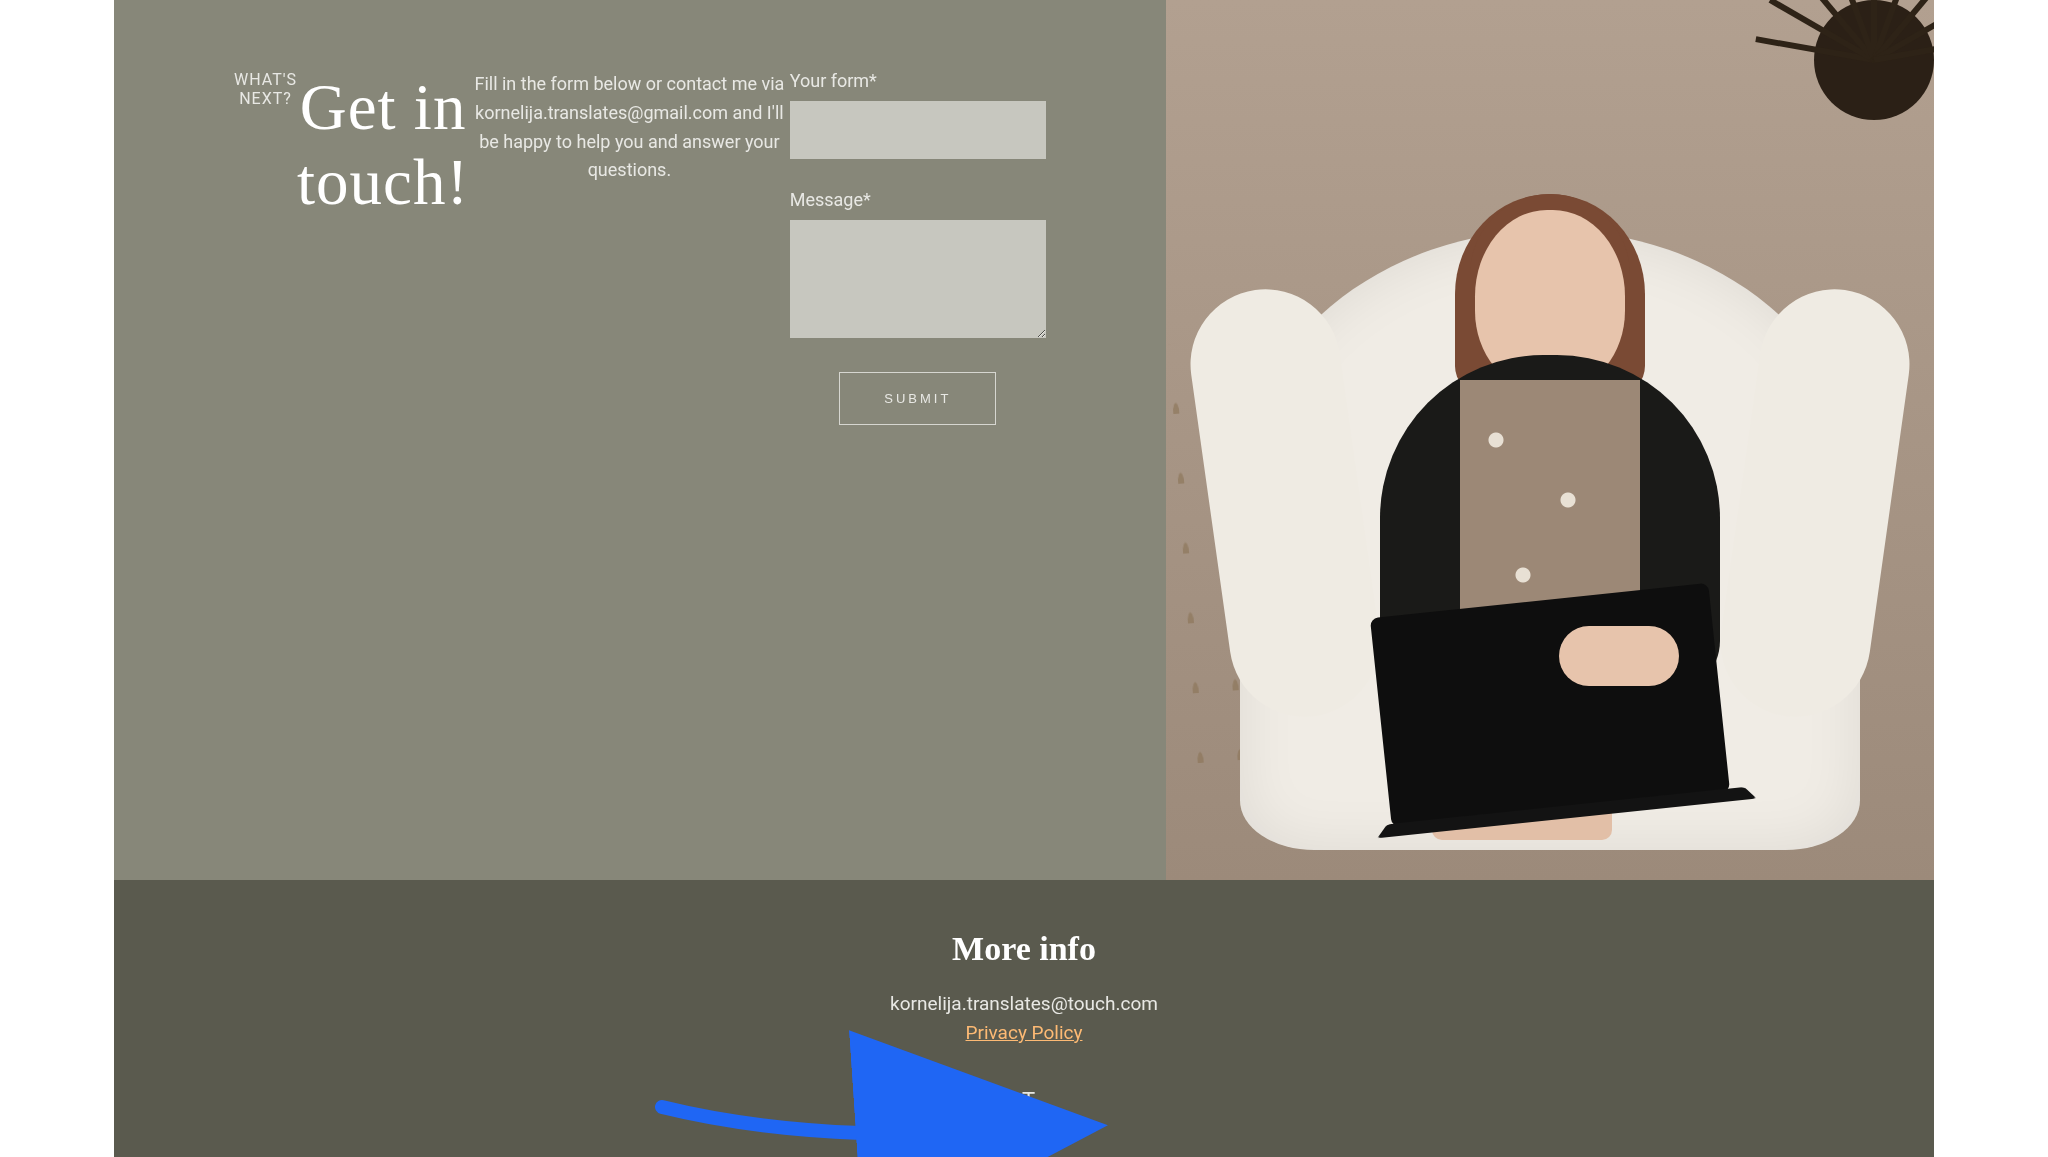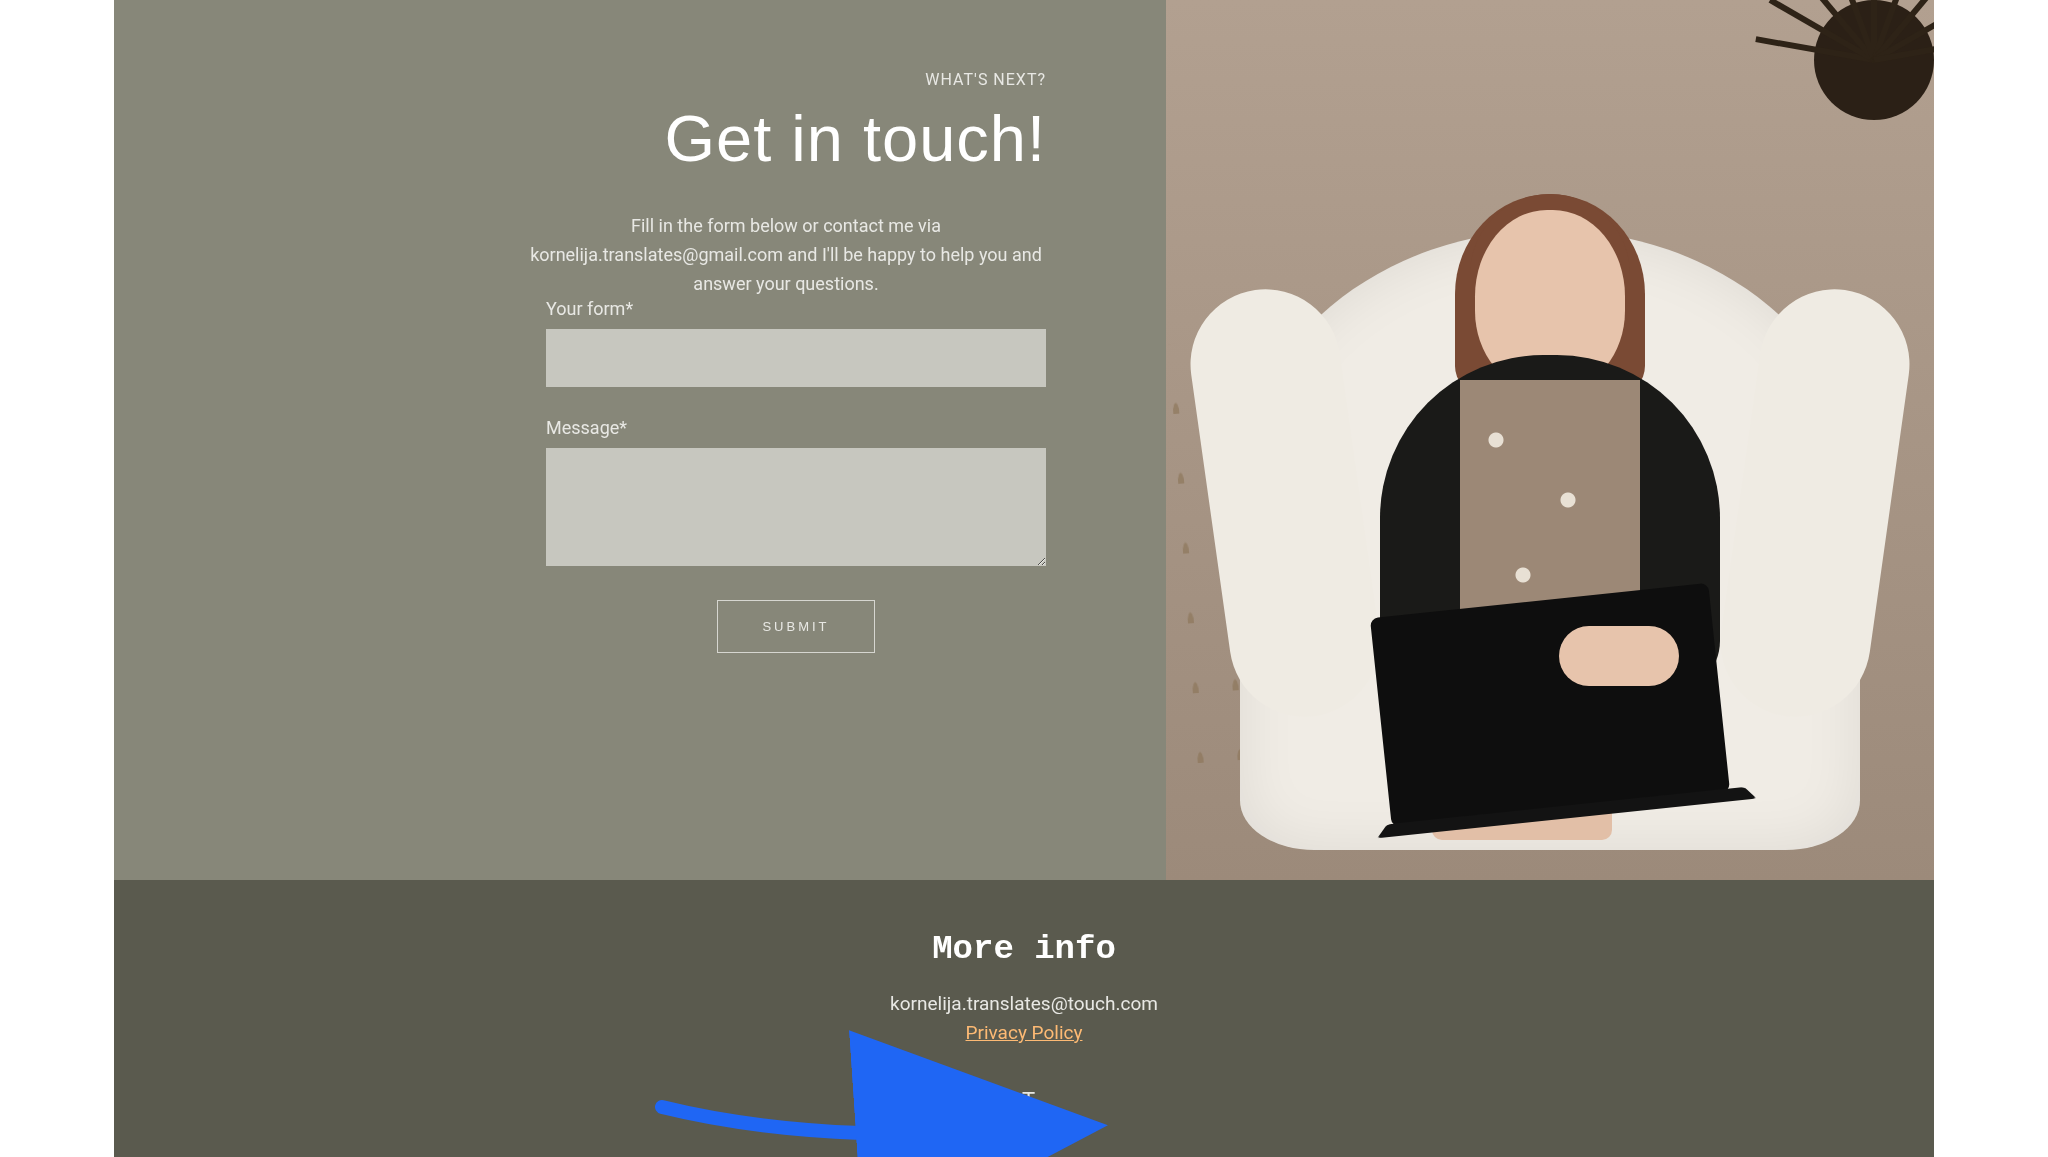--- a/index.html
+++ b/index.html
@@ -22,32 +22,32 @@
     .contact-section {
       display: flex;
       width: 100%;
       background: #878779;
     }
     .form-column {
       flex: 1;
       padding: 70px 120px 60px 120px;
       color: #ffffff;
       display: flex;
-      flex-direction: column;
-      align-items: flex-end;
+      flex-direction: row;
+      align-items: flex-start;
     }
     .eyebrow {
       font-size: 16px;
       letter-spacing: 1px;
       color: #e8e8e4;
       margin-bottom: 12px;
       text-align: center;
     }
     .heading {
-      font-family: Liberation Sans, sans-serif;
+      font-family: Liberation Serif, serif;
       font-size: 65px;
       font-weight: 400;
       color: #ffffff;
       margin-bottom: 36px;
       text-align: center;
       letter-spacing: 1px;
     }
     .intro {
       font-size: 18px;
       line-height: 1.6;
@@ -287,21 +287,21 @@
     }
     .footer {
       width: 100%;
       background: #5a5a4e;
       color: #e8e8e4;
       text-align: center;
       padding: 50px 0 70px;
       position: relative;
     }
     .footer-heading {
-      font-family: Liberation Mono, monospace;
+      font-family: Liberation Serif, serif;
       font-size: 34px;
       color: #ffffff;
       margin-bottom: 24px;
     }
     .footer-email {
       font-size: 19px;
       margin-bottom: 6px;
     }
     .footer-link {
       font-size: 19px;

